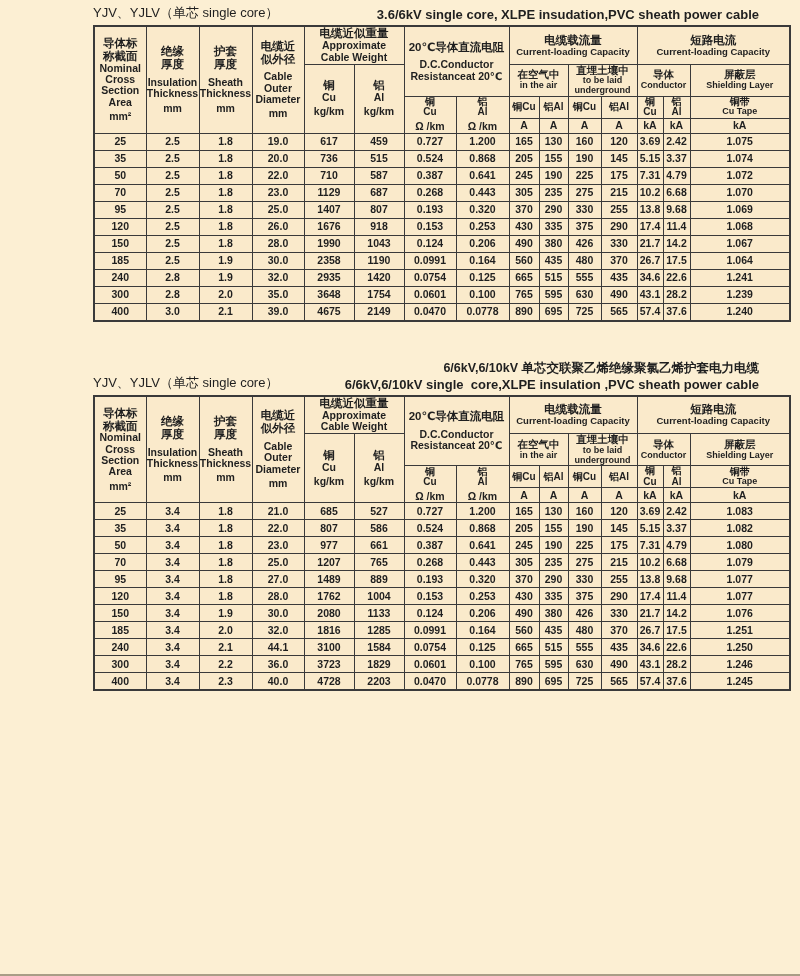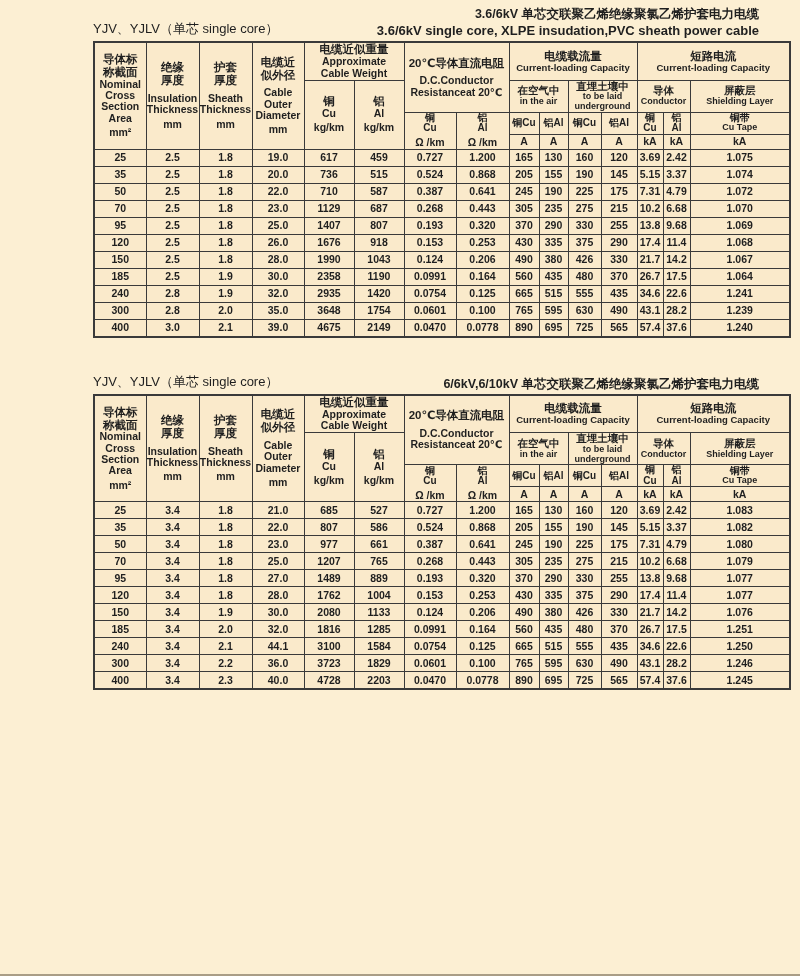--- a/index.html
+++ b/index.html
@@ -41,21 +41,20 @@
 
   .bottom-edge { position:absolute; left:0; bottom:0; width:800px; height:2px; background:#a99d86; }
 </style>
 </head>
 <body>
 
 <div class="sheet">
 
   <section class="block">
     <div class="title-area">
-      <div class="title-cn">3.6/6kV 单芯交联聚乙烯绝缘聚氯乙烯护套电力电缆</div>
       <div class="title-en">3.6/6kV single core, XLPE insudation,PVC sheath power cable</div>
       <div class="model-label">YJV、YJLV（单芯 single core）</div>
     </div>
 
     <table class="spec">
       <colgroup>
         <col style="width:52px">
           <col style="width:53px">
           <col style="width:53px">
           <col style="width:52px">
@@ -400,20 +399,21 @@
             <td>37.6</td>
             <td>1.240</td>
           </tr>
         </tbody>
     </table>
   </section>
 
   <section class="block">
     <div class="title-area second">
       <div class="title-cn">6/6kV,6/10kV 单芯交联聚乙烯绝缘聚氯乙烯护套电力电缆</div>
+      <div class="title-en">6/6kV,6/10kV single  core,XLPE insulation ,PVC sheath power cable</div>
       <div class="model-label">YJV、YJLV（单芯 single core）</div>
     </div>
 
     <table class="spec">
       <colgroup>
         <col style="width:52px">
           <col style="width:53px">
           <col style="width:53px">
           <col style="width:52px">
         <col style="width:50px">

